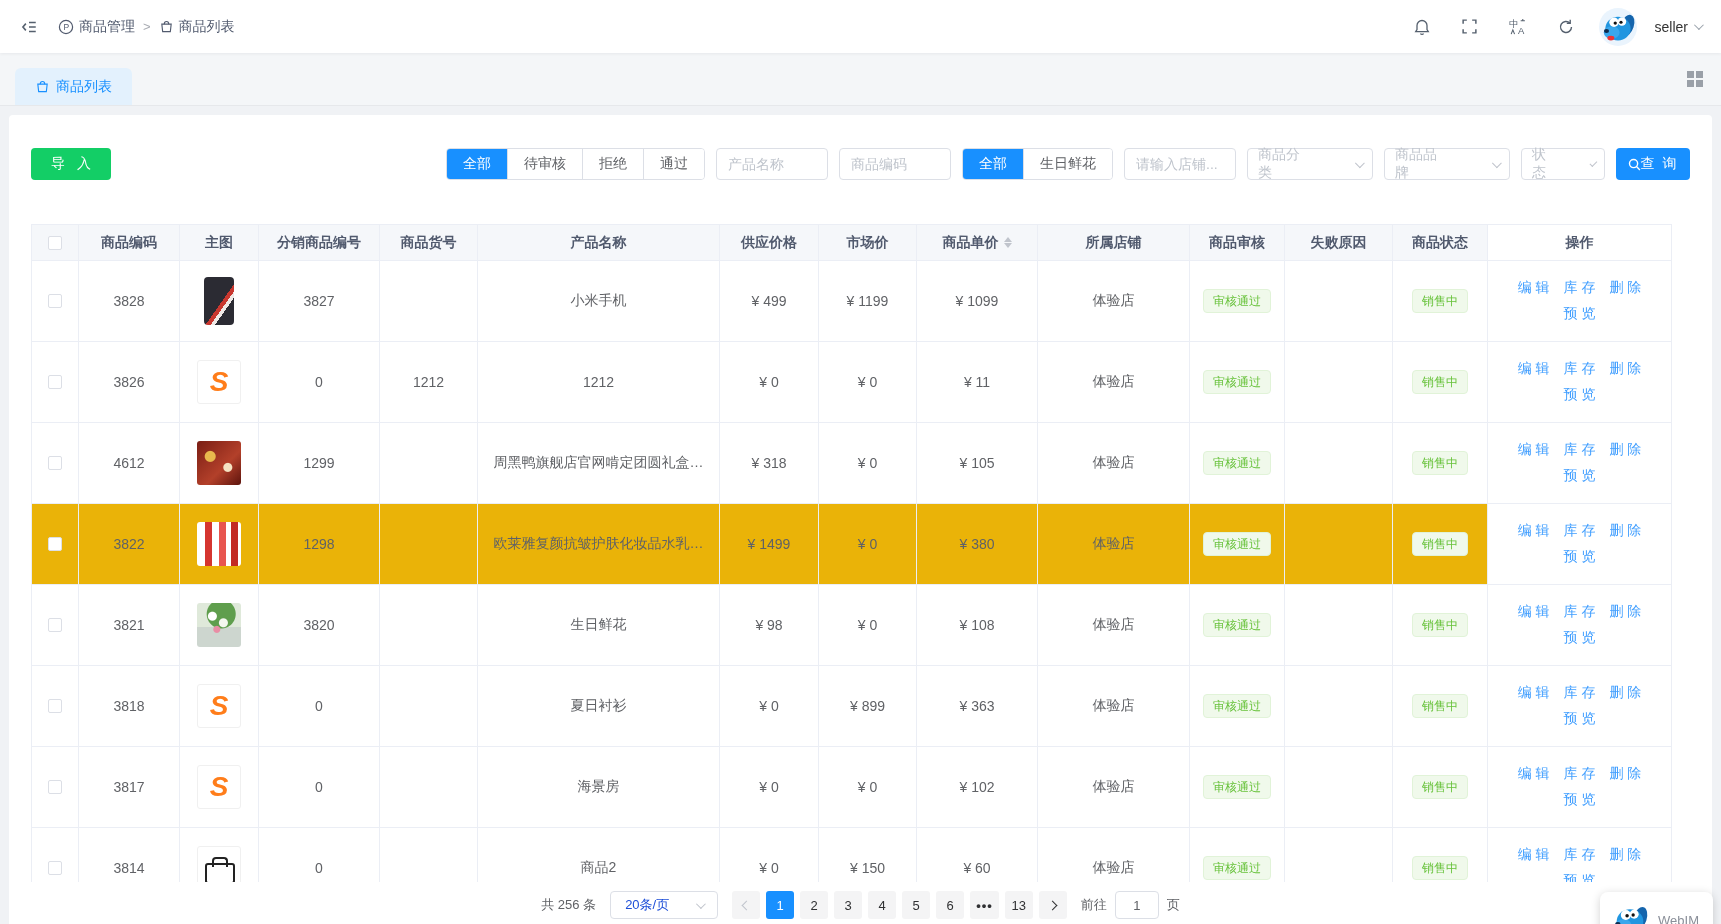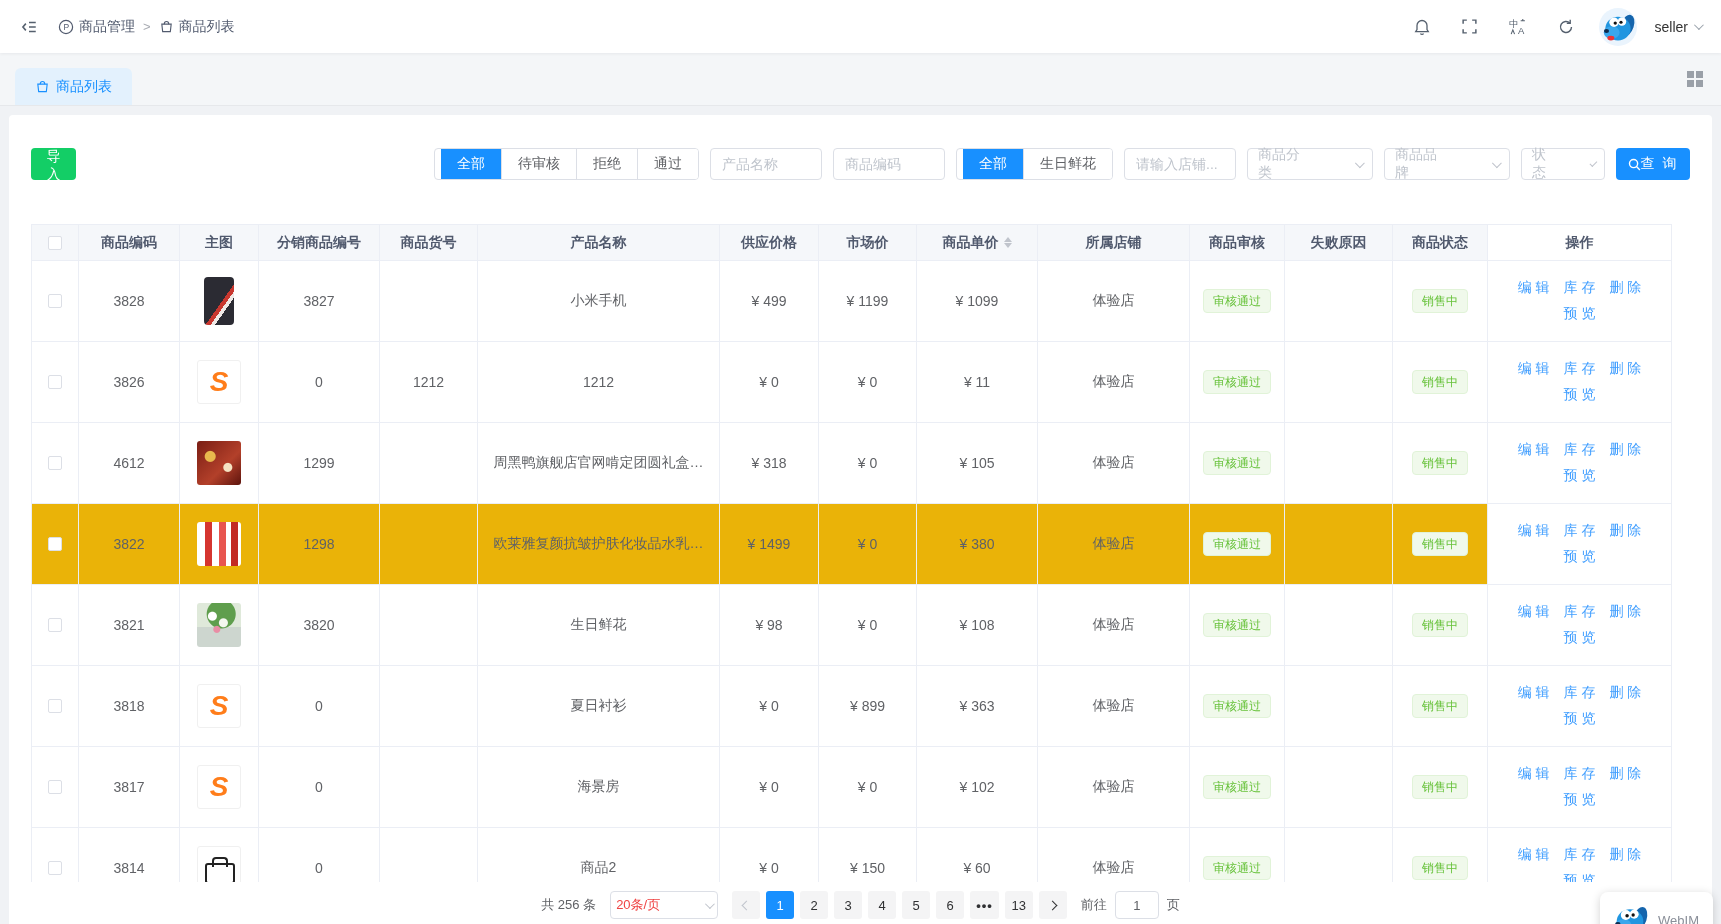--- a/index.html
+++ b/index.html
@@ -29,26 +29,26 @@
   .grid-icon { display:grid; grid-template-columns:7px 7px; gap:2px; cursor:pointer; }
   .grid-icon i { width:7px; height:7px; background:#9aa0a8; }
 
   
   .content { padding:9px 9px 0; }
   .card { background:#fff; border-radius:4px; padding:33px 22px 0; height:862px; }
 
   
   .filterbar { display:flex; align-items:center; }
   .btn { height:32px; border:none; border-radius:4px; font-size:14px; cursor:pointer; }
-  .btn-import { width:45px; background:#13ce66; color:#fff; letter-spacing:4px; padding-left:4px; }
+  .btn-import { width:80px; background:#13ce66; color:#fff; letter-spacing:4px; padding-left:4px; }
   .filters-right { margin-left:auto; display:flex; align-items:center; gap:11px; }
   .seg-group { display:flex; border:1px solid #dcdfe6; border-radius:4px; overflow:hidden; height:32px; }
   .seg-btn { border:none; background:#fff; color:#606266; font-size:14px; padding:0 16px;
     cursor:pointer; border-left:1px solid #dcdfe6; }
-  .seg-btn:first-child { border-left:none;margin-left:6px; }
+  .seg-btn:first-child { border-left:none; }
   .seg-btn.active { background:#1890ff; color:#fff; }
   .f-input { height:32px; border:1px solid #dcdfe6; border-radius:4px; padding:0 11px;
     font-size:14px; color:#606266; width:112px; outline:none; }
   .f-input::placeholder { color:#bfc4cc; }
   .f-select { height:32px; border:1px solid #dcdfe6; border-radius:4px; padding:0 10px;
     display:flex; align-items:center; justify-content:space-between; font-size:14px;
     color:#bfc4cc; cursor:pointer; background:#fff;gap:44px; }
   .sel-chev { width:7px; height:7px; border-right:1.4px solid #c0c4cc; border-bottom:1.4px solid #c0c4cc;
     transform:rotate(45deg) translateY(-2px); }
   .btn-search { background:#1890ff; color:#fff; width:74px; display:inline-flex;
@@ -96,22 +96,22 @@
     linear-gradient(180deg,#dfe9da 55%,#cdd6cf 55%); }
   .t-bag::before { content:""; width:26px; height:17px; border:2px solid #222; border-radius:3px;
     background:#fff; position:absolute; top:16px; left:7px; }
   .t-bag::after { content:""; width:12px; height:8px; border:2px solid #222; border-bottom:none;
     border-radius:4px 4px 0 0; position:absolute; top:10px; left:14px; }
 
   
   .pagination { height:46px; display:flex; align-items:center; justify-content:center;
     gap:14px; font-size:13px; color:#606266; }
   .pg-select { width:108px; height:28px; border:1px solid #dcdfe6; border-radius:4px;
-    display:flex; align-items:center; justify-content:space-between; padding:0 5px;
-    color:#ef4444; cursor:pointer; }
+    display:flex; align-items:center; justify-content:space-between; padding:0 14px;
+    color:#1d4ed8; cursor:pointer; }
   .pager { display:flex; align-items:center; gap:6px; }
   .pg-btn { min-width:28px; height:28px; border:none; border-radius:3px; background:#f4f4f5;
     color:#303133; font-size:13px; cursor:pointer; display:inline-flex; align-items:center;
     justify-content:center; padding:0 6px; }
   .pg-btn.active { background:#1890ff; color:#fff; }
   .pg-btn.disabled { color:#c0c4cc; }
   .arr-l,.arr-r { width:7px; height:7px; border-left:1.6px solid currentColor; border-bottom:1.6px solid currentColor; }
   .arr-l { transform:rotate(45deg); }
   .arr-r { transform:rotate(225deg); }
   .dots { letter-spacing:1px; font-weight:bold; }

